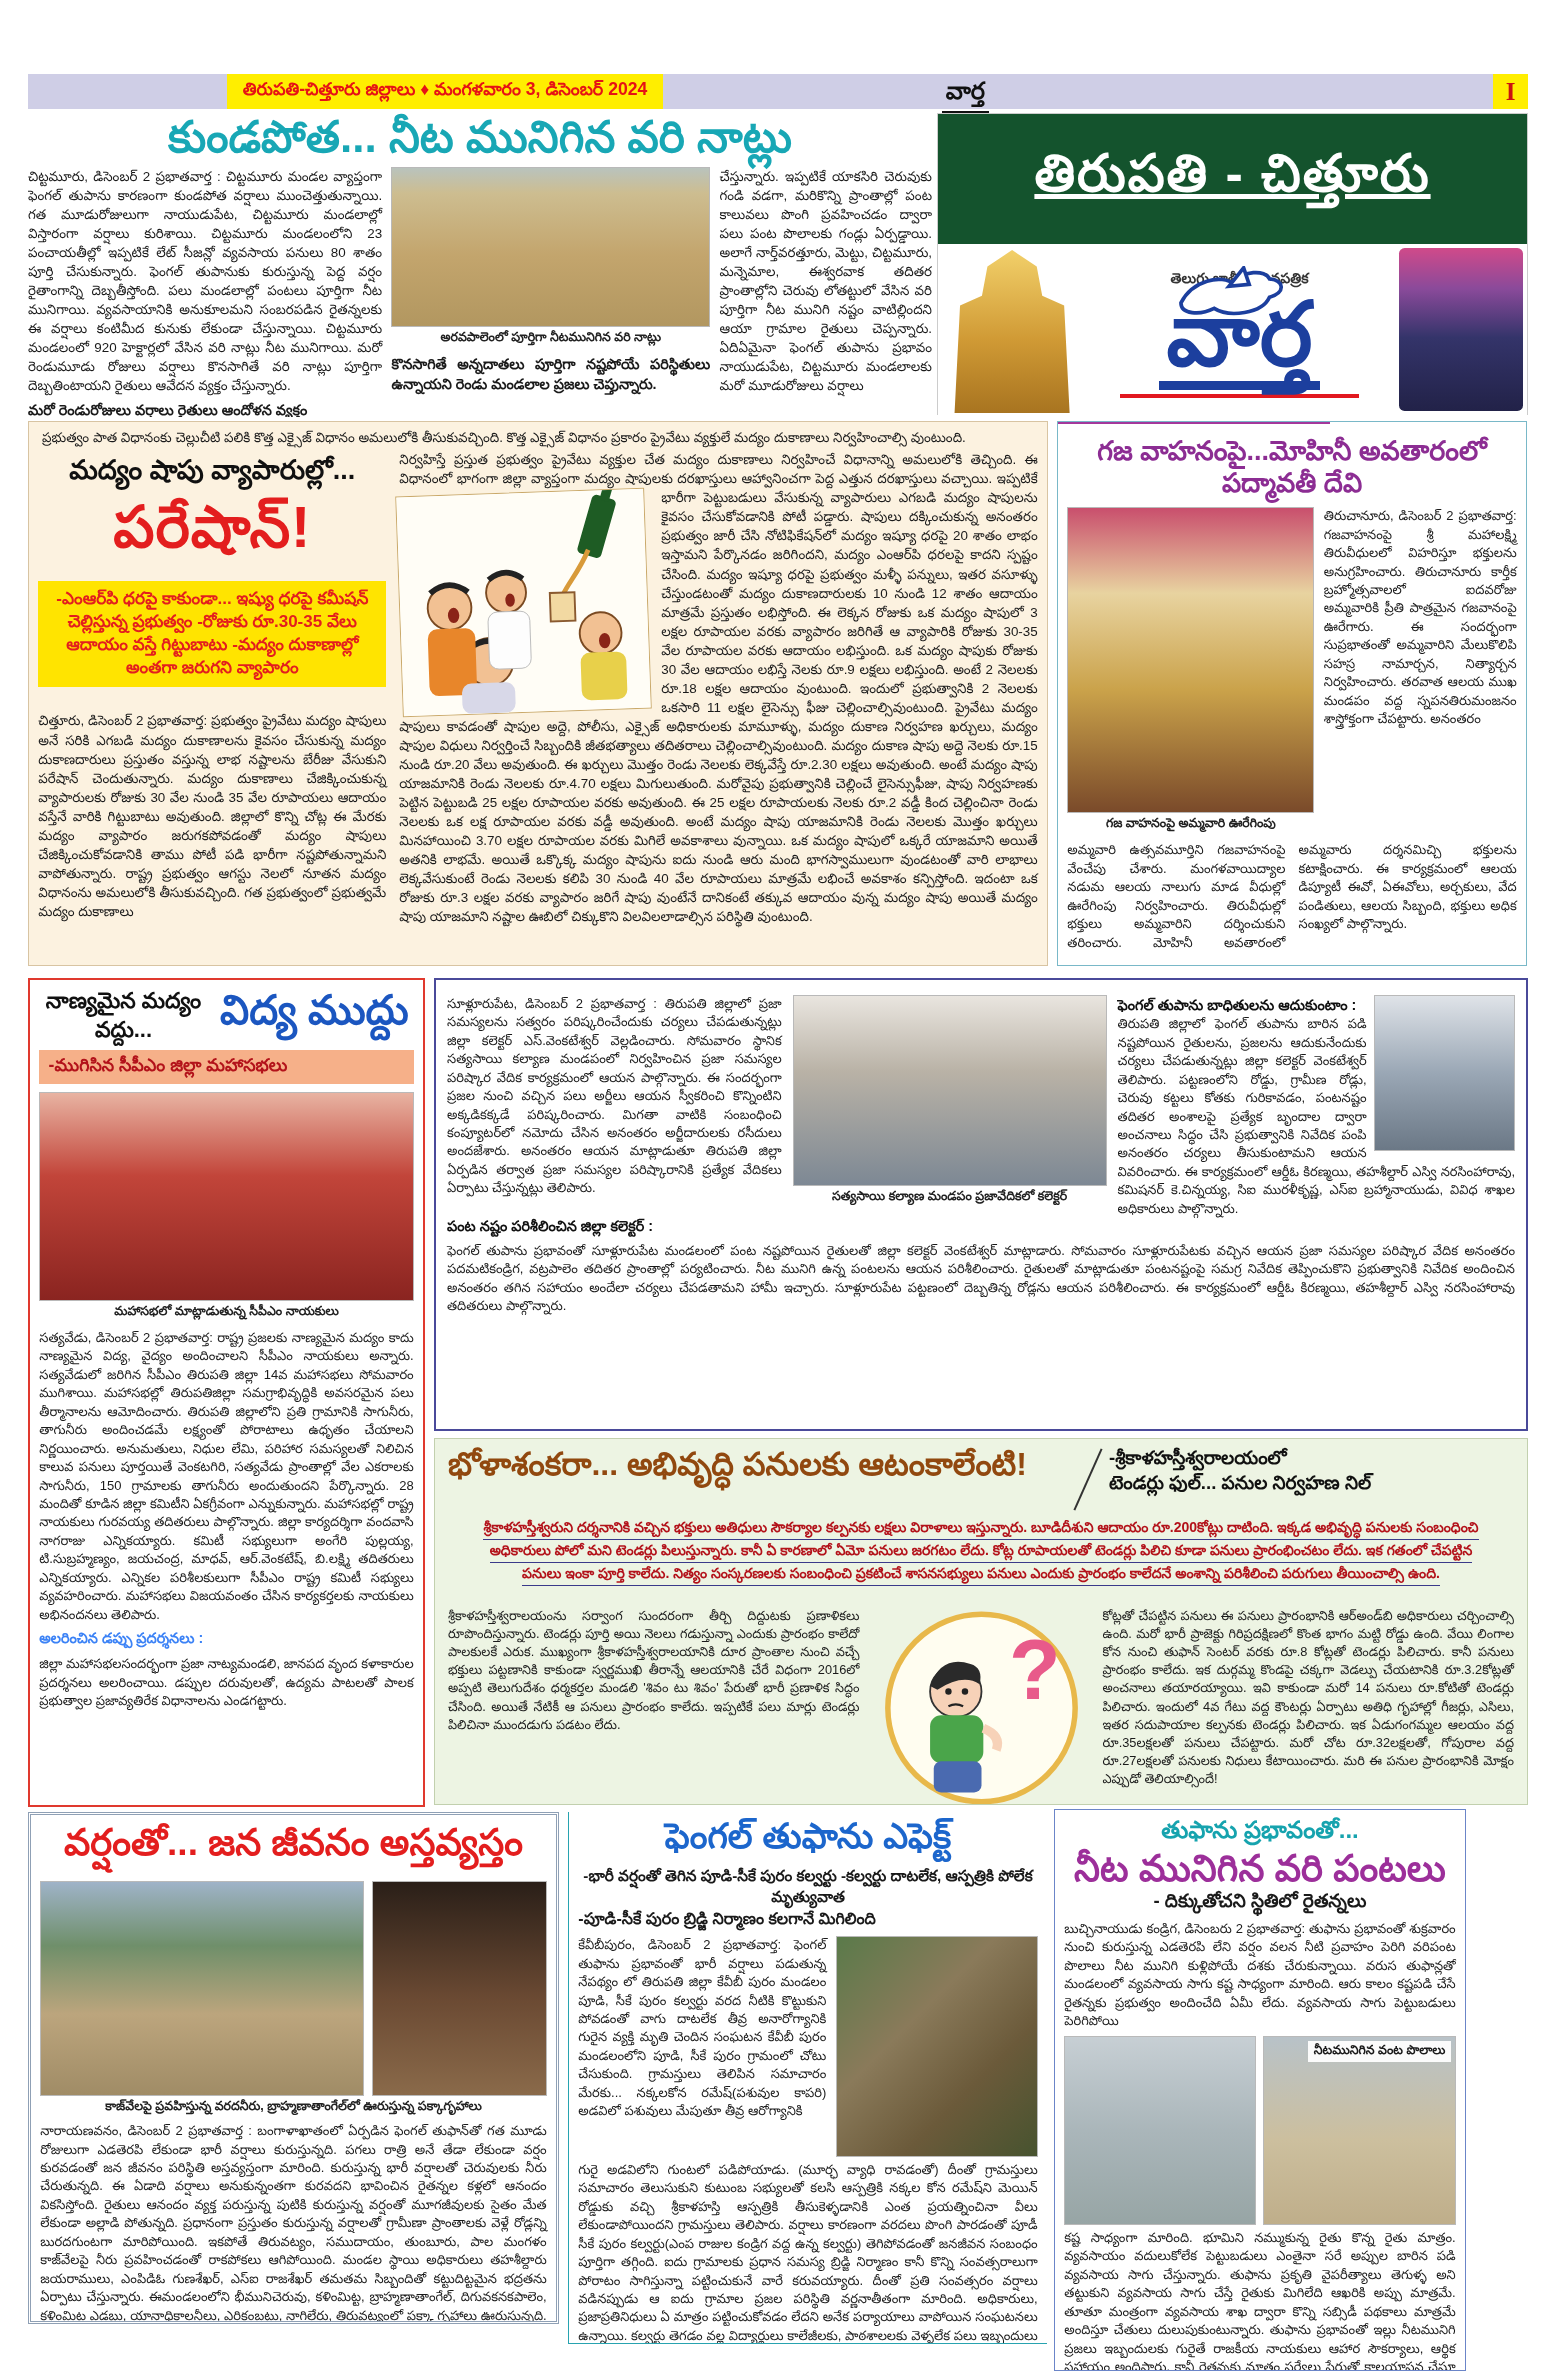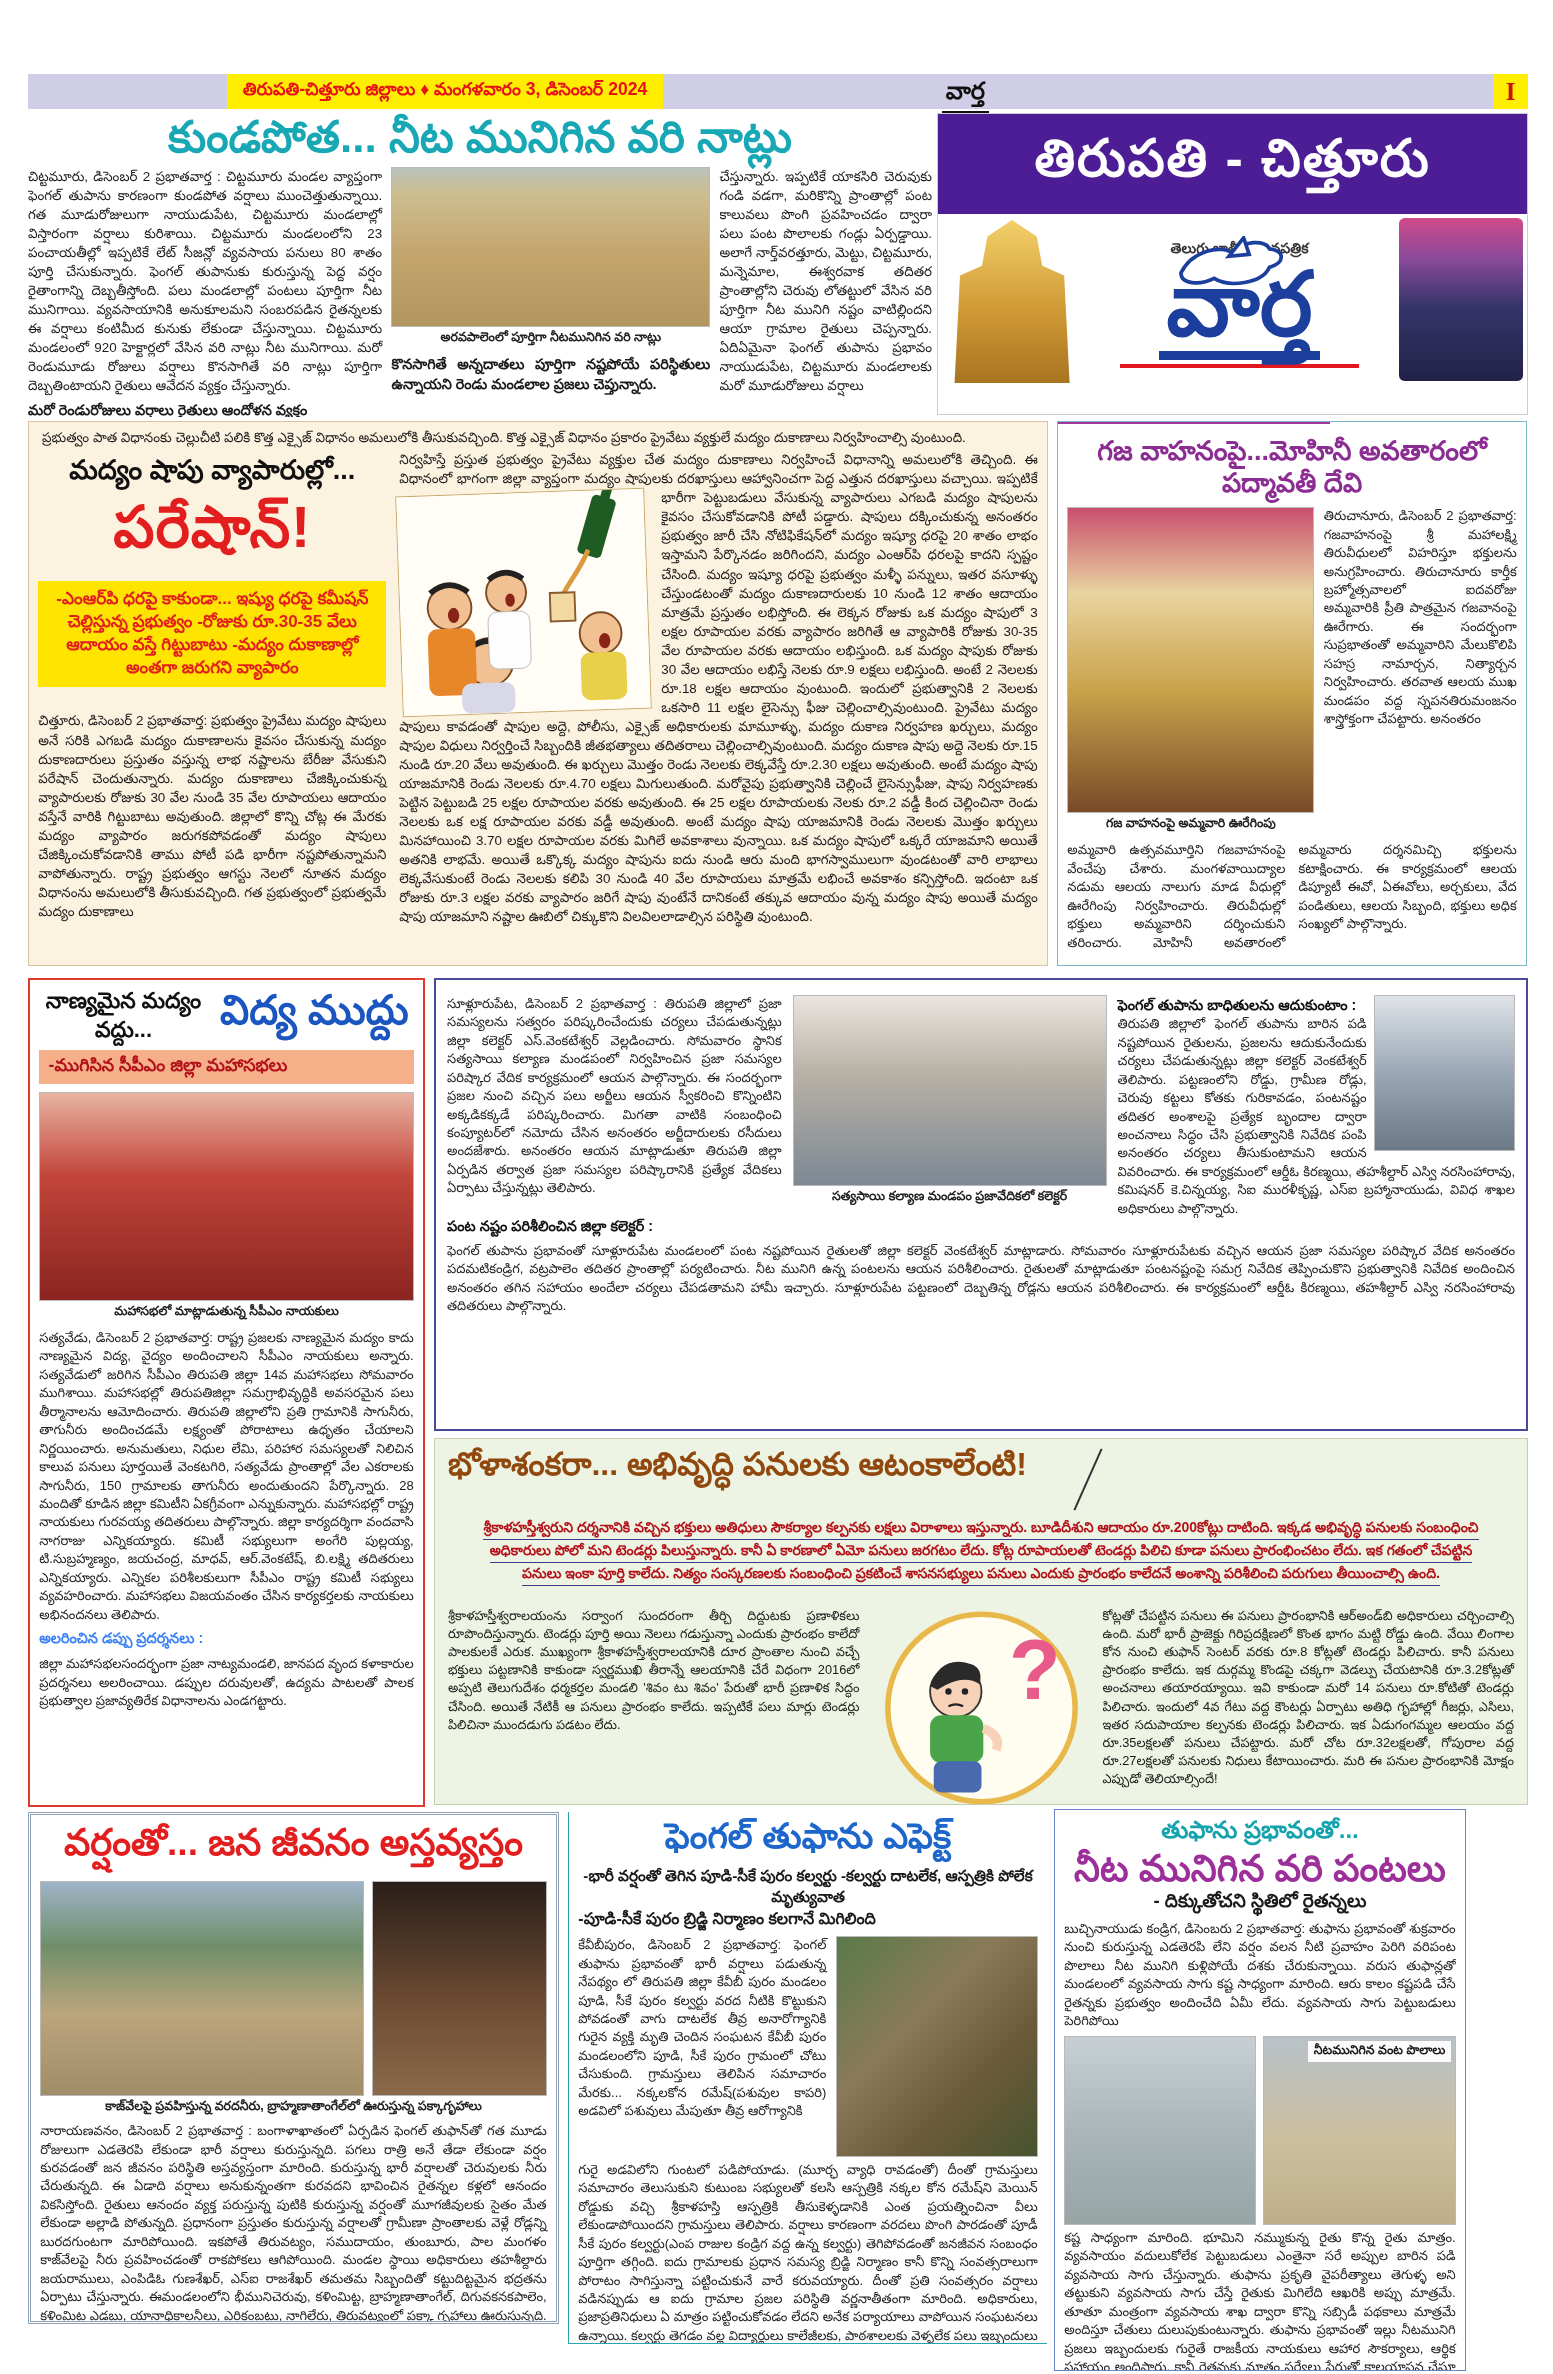--- a/index.html
+++ b/index.html
@@ -23,22 +23,22 @@
   #a1{left:28px;top:113px;width:904px;height:304px;overflow:hidden;}
   #a1 .hl{color:#18a7b5;font-size:44px;font-weight:800;text-align:center;line-height:1.1;}
   #a1 .row{display:flex;gap:9.3px;margin-top:5.6px;}
   #a1 .c1{width:40%;font-size:13.4px;}
   #a1 .c2{width:36%;}
   #a1 .c3{width:24%;font-size:13.4px;}
   #a1 .ph{height:160px;background:linear-gradient(180deg,#b9c3bd 0%,#cdbd90 16%,#c3a56d 55%,#b29760 100%);}
   .blurb{font-weight:bold;font-size:14.4px;line-height:1.35;margin-top:5.6px;}
   
   #mast{left:937px;top:113px;width:591px;height:302px;border:0.9px solid #cccccc;}
-  #mast .banner{height:100px;background:#4c1d95;display:flex;align-items:center;justify-content:center;
-      color:#ffffff;font-size:52px;font-weight:800;letter-spacing:1.9px;}
+  #mast .banner{height:130px;background:#14532d;display:flex;align-items:center;justify-content:center;
+      color:#ffffff;font-size:52px;font-weight:800;letter-spacing:1.9px;text-decoration:underline;}
   #mast .lower{position:relative;height:171px;background:#ffffff;}
   #mast .temple{position:absolute;left:5.6px;bottom:1.9px;width:137px;height:163px;
       background:linear-gradient(180deg,#f2d06a,#d09a35 55%,#a87420);
       clip-path:polygon(50% 0,68% 10%,72% 28%,88% 34%,92% 100%,8% 100%,12% 34%,28% 28%,32% 10%);}
   #mast .ganesh{position:absolute;right:3.7px;bottom:3.7px;width:124px;height:163px;
       background:linear-gradient(180deg,#d04a8a 0%,#8a4a9a 25%,#34346a 55%,#222248 100%);border-radius:5.6px;}
   #mast .center{position:absolute;left:148px;right:134px;top:0;height:100%;text-align:center;}
   #mast .tagline{font-size:14px;font-weight:bold;color:#333;margin-top:26px;}
   #mast .logo{font-size:89px;font-weight:800;color:#1c3f9e;line-height:1.0;
       border-bottom:9.3px solid #1c3f9e;display:inline-block;padding:0 7.4px 1.9px 7.4px;}
@@ -258,20 +258,24 @@
       </div>
     </div>
     <div class="bsub">పంట నష్టం పరిశీలించిన జిల్లా కలెక్టర్ :</div>
     <div class="bottom jtxt">ఫెంగల్ తుపాను ప్రభావంతో సూళ్లూరుపేట మండలంలో పంట నష్టపోయిన రైతులతో జిల్లా కలెక్టర్ వెంకటేశ్వర్ మాట్లాడారు. సోమవారం సూళ్లూరుపేటకు వచ్చిన ఆయన ప్రజా సమస్యల పరిష్కార వేదిక అనంతరం పదమటికండ్రిగ, వట్రపాలెం తదితర ప్రాంతాల్లో పర్యటించారు. నీట మునిగి ఉన్న పంటలను ఆయన పరిశీలించారు. రైతులతో మాట్లాడుతూ పంటనష్టంపై సమగ్ర నివేదిక తెప్పించుకొని ప్రభుత్వానికి నివేదిక అందించిన అనంతరం తగిన సహాయం అందేలా చర్యలు చేపడతామని హామీ ఇచ్చారు. సూళ్లూరుపేట పట్టణంలో దెబ్బతిన్న రోడ్లను ఆయన పరిశీలించారు. ఈ కార్యక్రమంలో ఆర్డీఓ కిరణ్మయి, తహశీల్దార్ ఎస్వి నరసింహారావు తదితరులు పాల్గొన్నారు.</div>
   </div>
 
   <div id="a6" class="abs">
     <div class="hdr">
       <div class="hl">భోళాశంకరా... అభివృద్ధి పనులకు ఆటంకాలేంటి!</div>
       <div class="slash"></div>
+      <div class="side">
+        <div>-శ్రీకాళహస్తీశ్వరాలయంలో</div>
+        <div>టెండర్లు ఫుల్... పనుల నిర్వహణ నిల్</div>
+      </div>
     </div>
     <div class="sum">
       <div>శ్రీకాళహస్తీశ్వరుని దర్శనానికి వచ్చిన భక్తులు అతిధులు సౌకర్యాల కల్పనకు లక్షలు విరాళాలు ఇస్తున్నారు. బూడిదీశుని ఆదాయం రూ.200కోట్లు దాటింది. ఇక్కడ అభివృద్ధి పనులకు సంబంధించి</div>
       <div>అధికారులు పోలో మని టెండర్లు పిలుస్తున్నారు. కానీ ఏ కారణాలో ఏమో పనులు జరగటం లేదు. కోట్ల రూపాయలతో టెండర్లు పిలిచి కూడా పనులు ప్రారంభించటం లేదు. ఇక గతంలో చేపట్టిన</div>
       <div>పనులు ఇంకా పూర్తి కాలేదు. నిత్యం సంస్కరణలకు సంబంధించి ప్రకటించే శాసనసభ్యులు పనులు ఎందుకు ప్రారంభం కాలేదనే అంశాన్ని పరిశీలించి పరుగులు తీయించాల్సి ఉంది.</div>
     </div>
     <div class="row">
       <div class="t jtxt">శ్రీకాళహస్తీశ్వరాలయంను సర్వాంగ సుందరంగా తీర్చి దిద్దుటకు ప్రణాళికలు రూపొందిస్తున్నారు. టెండర్లు పూర్తి అయి నెలలు గడుస్తున్నా ఎందుకు ప్రారంభం కాలేదో పాలకులకే ఎరుక. ముఖ్యంగా శ్రీకాళహస్తీశ్వరాలయానికి దూర ప్రాంతాల నుంచి వచ్చే భక్తులు పట్టణానికి కాకుండా స్వర్ణముఖి తీరాన్నే ఆలయానికి చేరే విధంగా 2016లో అప్పటి తెలుగుదేశం ధర్మకర్తల మండలి 'శివం టు శివం' పేరుతో భారీ ప్రణాళిక సిద్ధం చేసింది. అయితే నేటికీ ఆ పనులు ప్రారంభం కాలేదు. ఇప్పటికే పలు మార్లు టెండర్లు పిలిచినా ముందడుగు పడటం లేదు.</div>
       <svg class="cartoon" viewBox="0 0 240 220" height="202">
         <circle cx="120" cy="110" r="102" fill="#fffdf0" stroke="#e8b84a" stroke-width="6"></circle>

